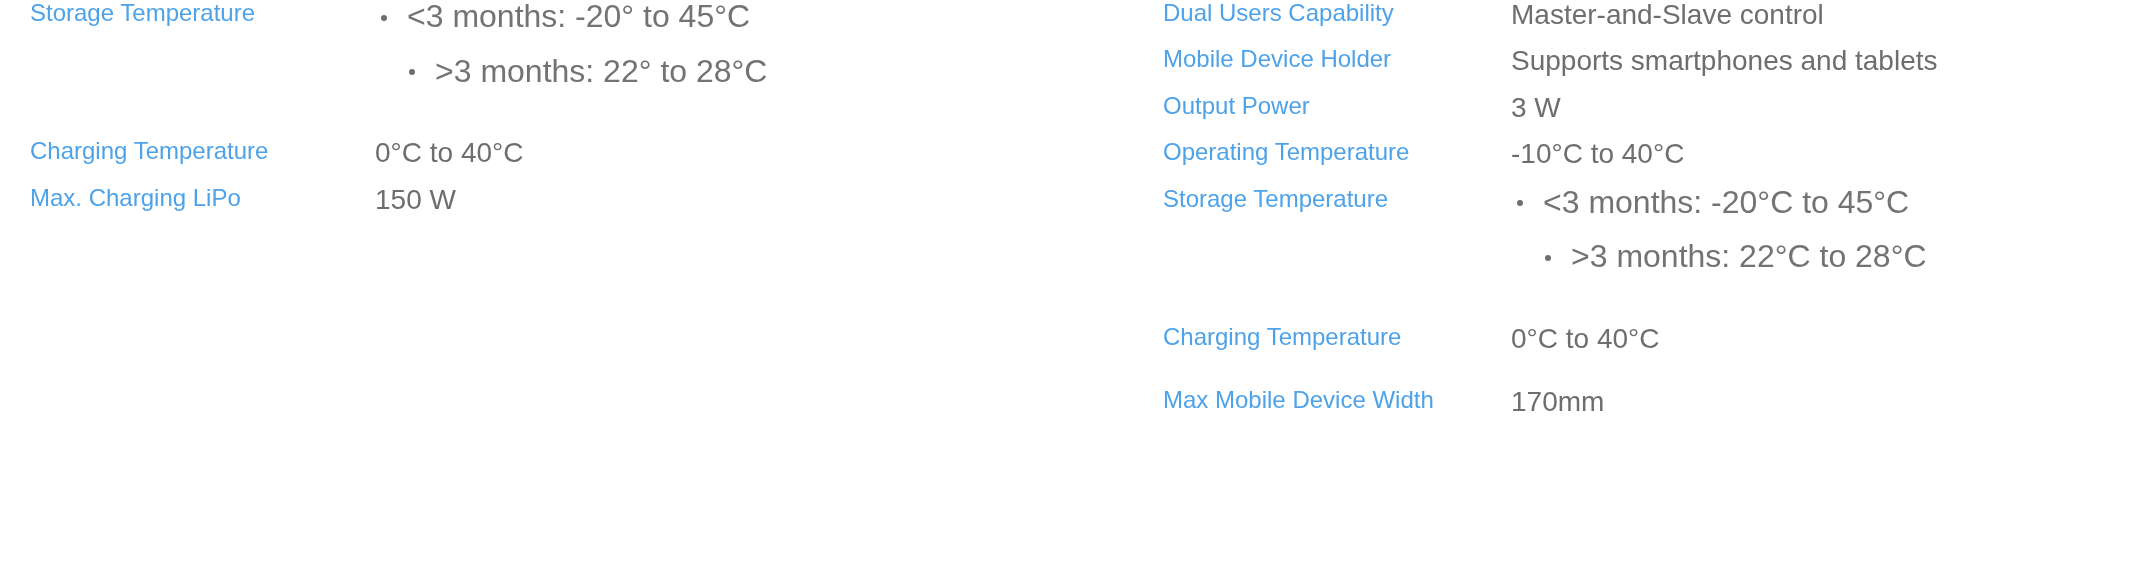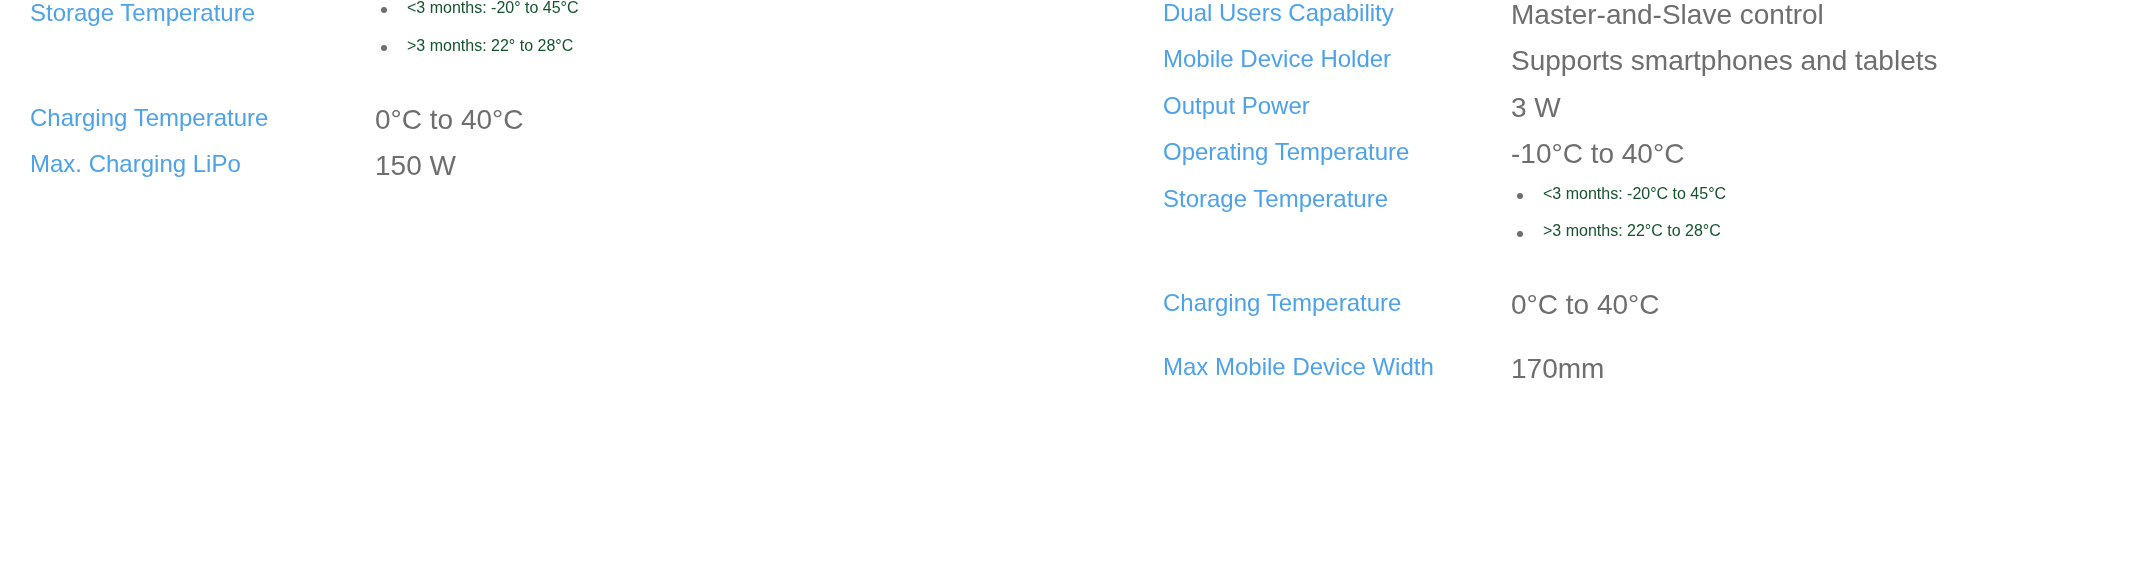--- a/index.html
+++ b/index.html
@@ -59,28 +59,28 @@
     font-size: 28px;
     line-height: 1.05;
     font-weight: 400;
   }
   .value-list {
     margin: 0;
     padding: 0 0 0 32px;
     list-style: none;
   }
   .value-list li {
-    color: #14532d;
-    font-size: 16px;
+    color: #737373;
+    font-size: 32px;
     line-height: 1.05;
     position: relative;
     padding-left: 0;
     white-space: nowrap;
   }
-  .value-list li + li { margin-top: 21px; }
+  .value-list li + li { margin-top: 21px; margin-left: 28px; }
   .value-list li .bullet-dot {
     position: absolute;
     left: -26px;
     top: 0.46em;
     width: 6px;
     height: 6px;
     border-radius: 50%;
     background: #6e6e6e;
   }
   .spacer-row td { padding: 0; border: 0; }

